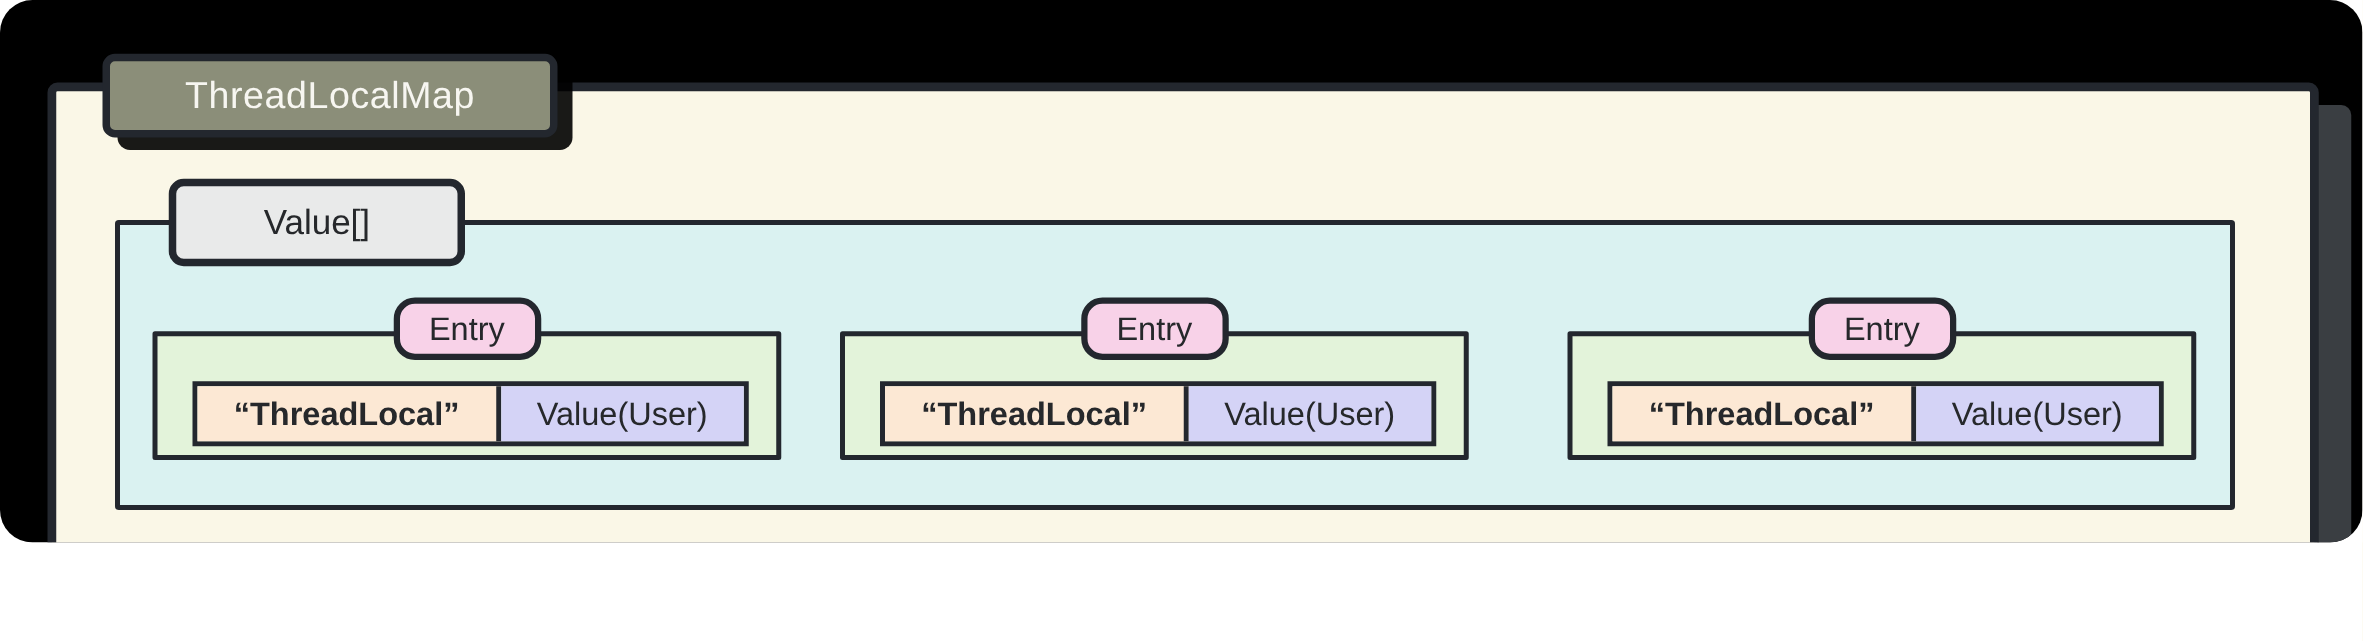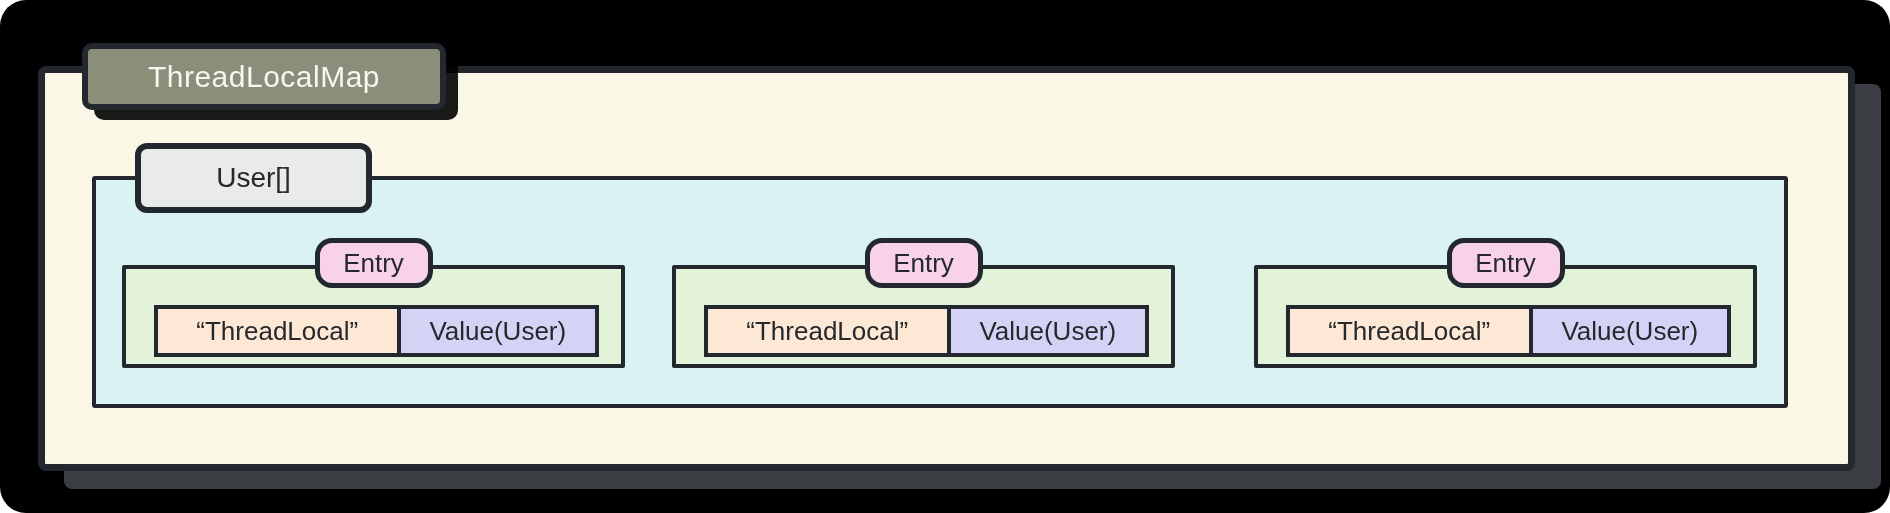--- a/index.html
+++ b/index.html
@@ -4,21 +4,21 @@
 <style>
   html, body {
     margin: 0;
     padding: 0;
     background: #ffffff;
     font-family: "Liberation Sans", "DejaVu Sans", sans-serif;
   }
   .canvas {
     position: relative;
     width: 1890px;
-    height: 513px;
+    height: 434px;
     background: var(--canvas-bg, #000000);
     border-radius: 26px;
     overflow: hidden;
   }
   .outer-box {
     position: absolute;
     left: 38px;
     top: 66px;
     width: 1817px;
     height: 405px;
@@ -123,20 +123,21 @@
     align-items: center;
     justify-content: center;
     color: var(--text, #26282b);
     font-size: 26px;
     box-sizing: border-box;
   }
   .cell-key {
     flex: 0 0 55.5%;
     background: var(--key-fill, #fce8d4);
     border-right: 4px solid var(--border, #23272e);
+    font-weight: bold;
   }
   .cell-value {
     flex: 1 1 auto;
     background: var(--value-fill, #d4d3f6);
   }
   .watermark {
     position: absolute;
     right: 8px;
     bottom: 4px;
     color: rgba(238,238,238,0.88);
@@ -152,21 +153,21 @@
 
   <div class="outer-box"></div>
 
   <div class="title-box">
     <span>ThreadLocalMap</span>
   </div>
 
   <div class="inner-box"></div>
 
   <div class="array-label">
-    <span>User[]</span>
+    <span>Value[]</span>
   </div>
 
   <div class="entry-box e1">
     <div class="entry-pill">
       <span>Entry</span>
     </div>
     <div class="entry-row">
       <div class="cell cell-key">“ThreadLocal”</div>
       <div class="cell cell-value">Value(User)</div>
     </div>

